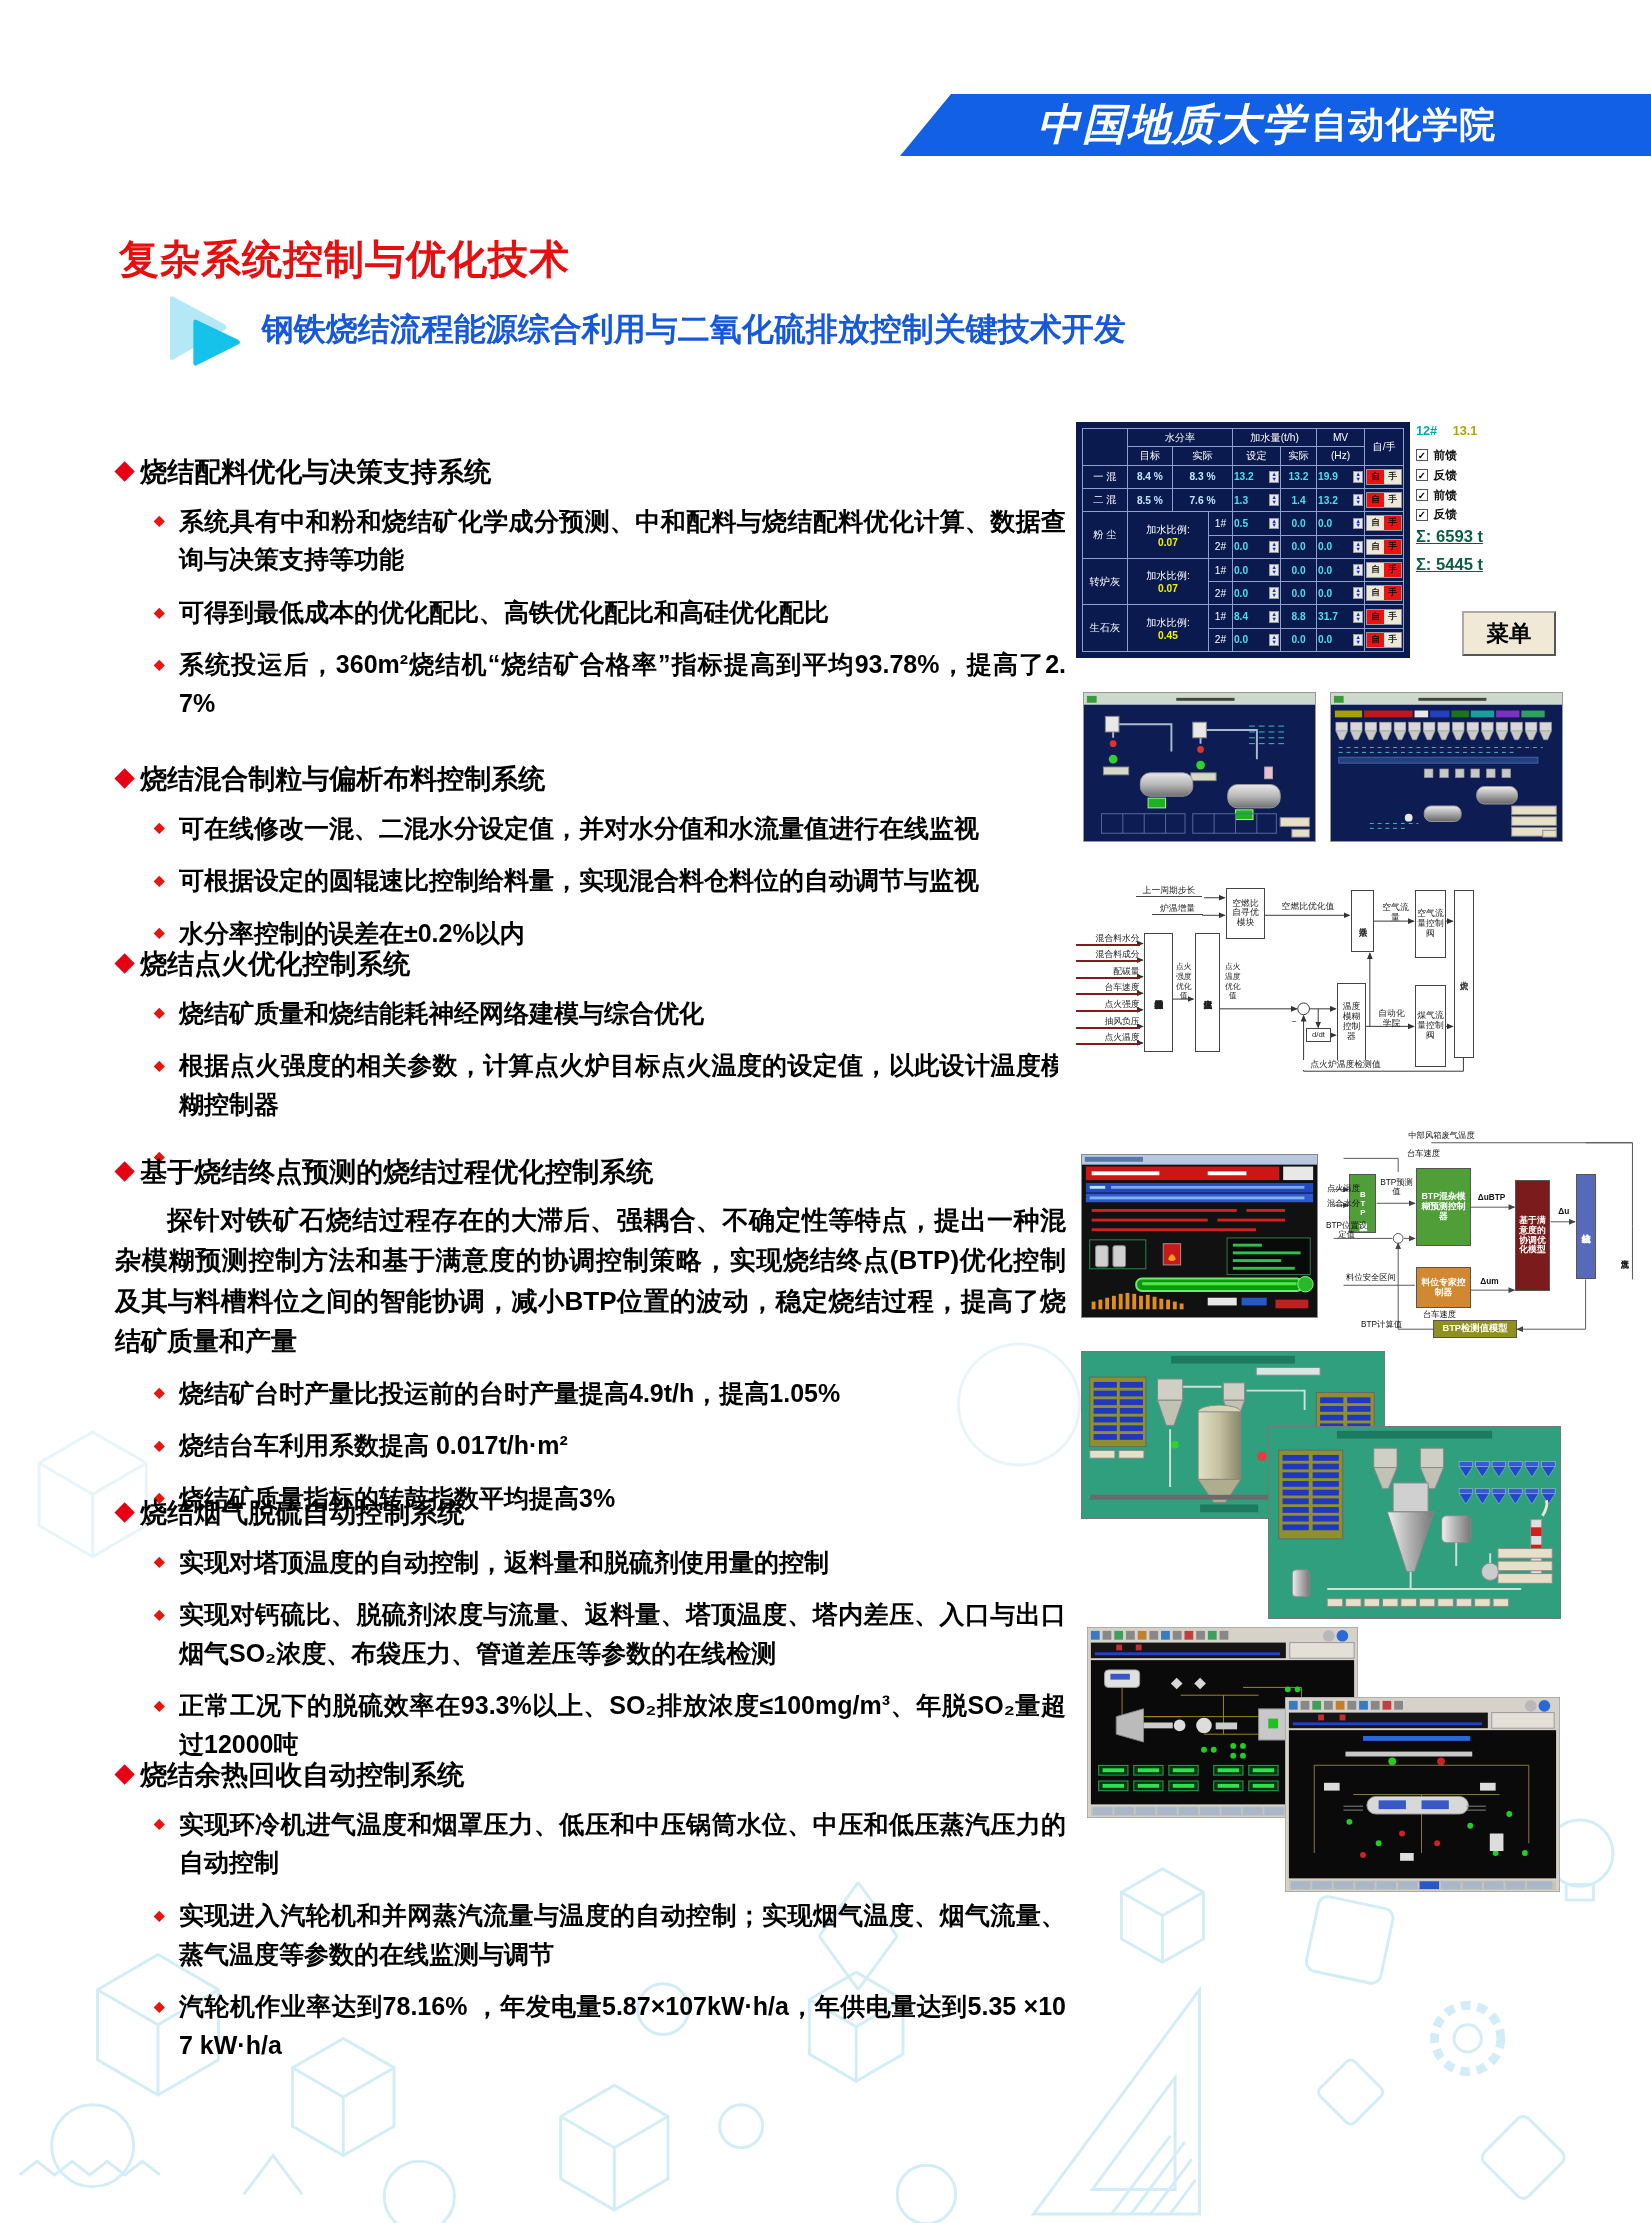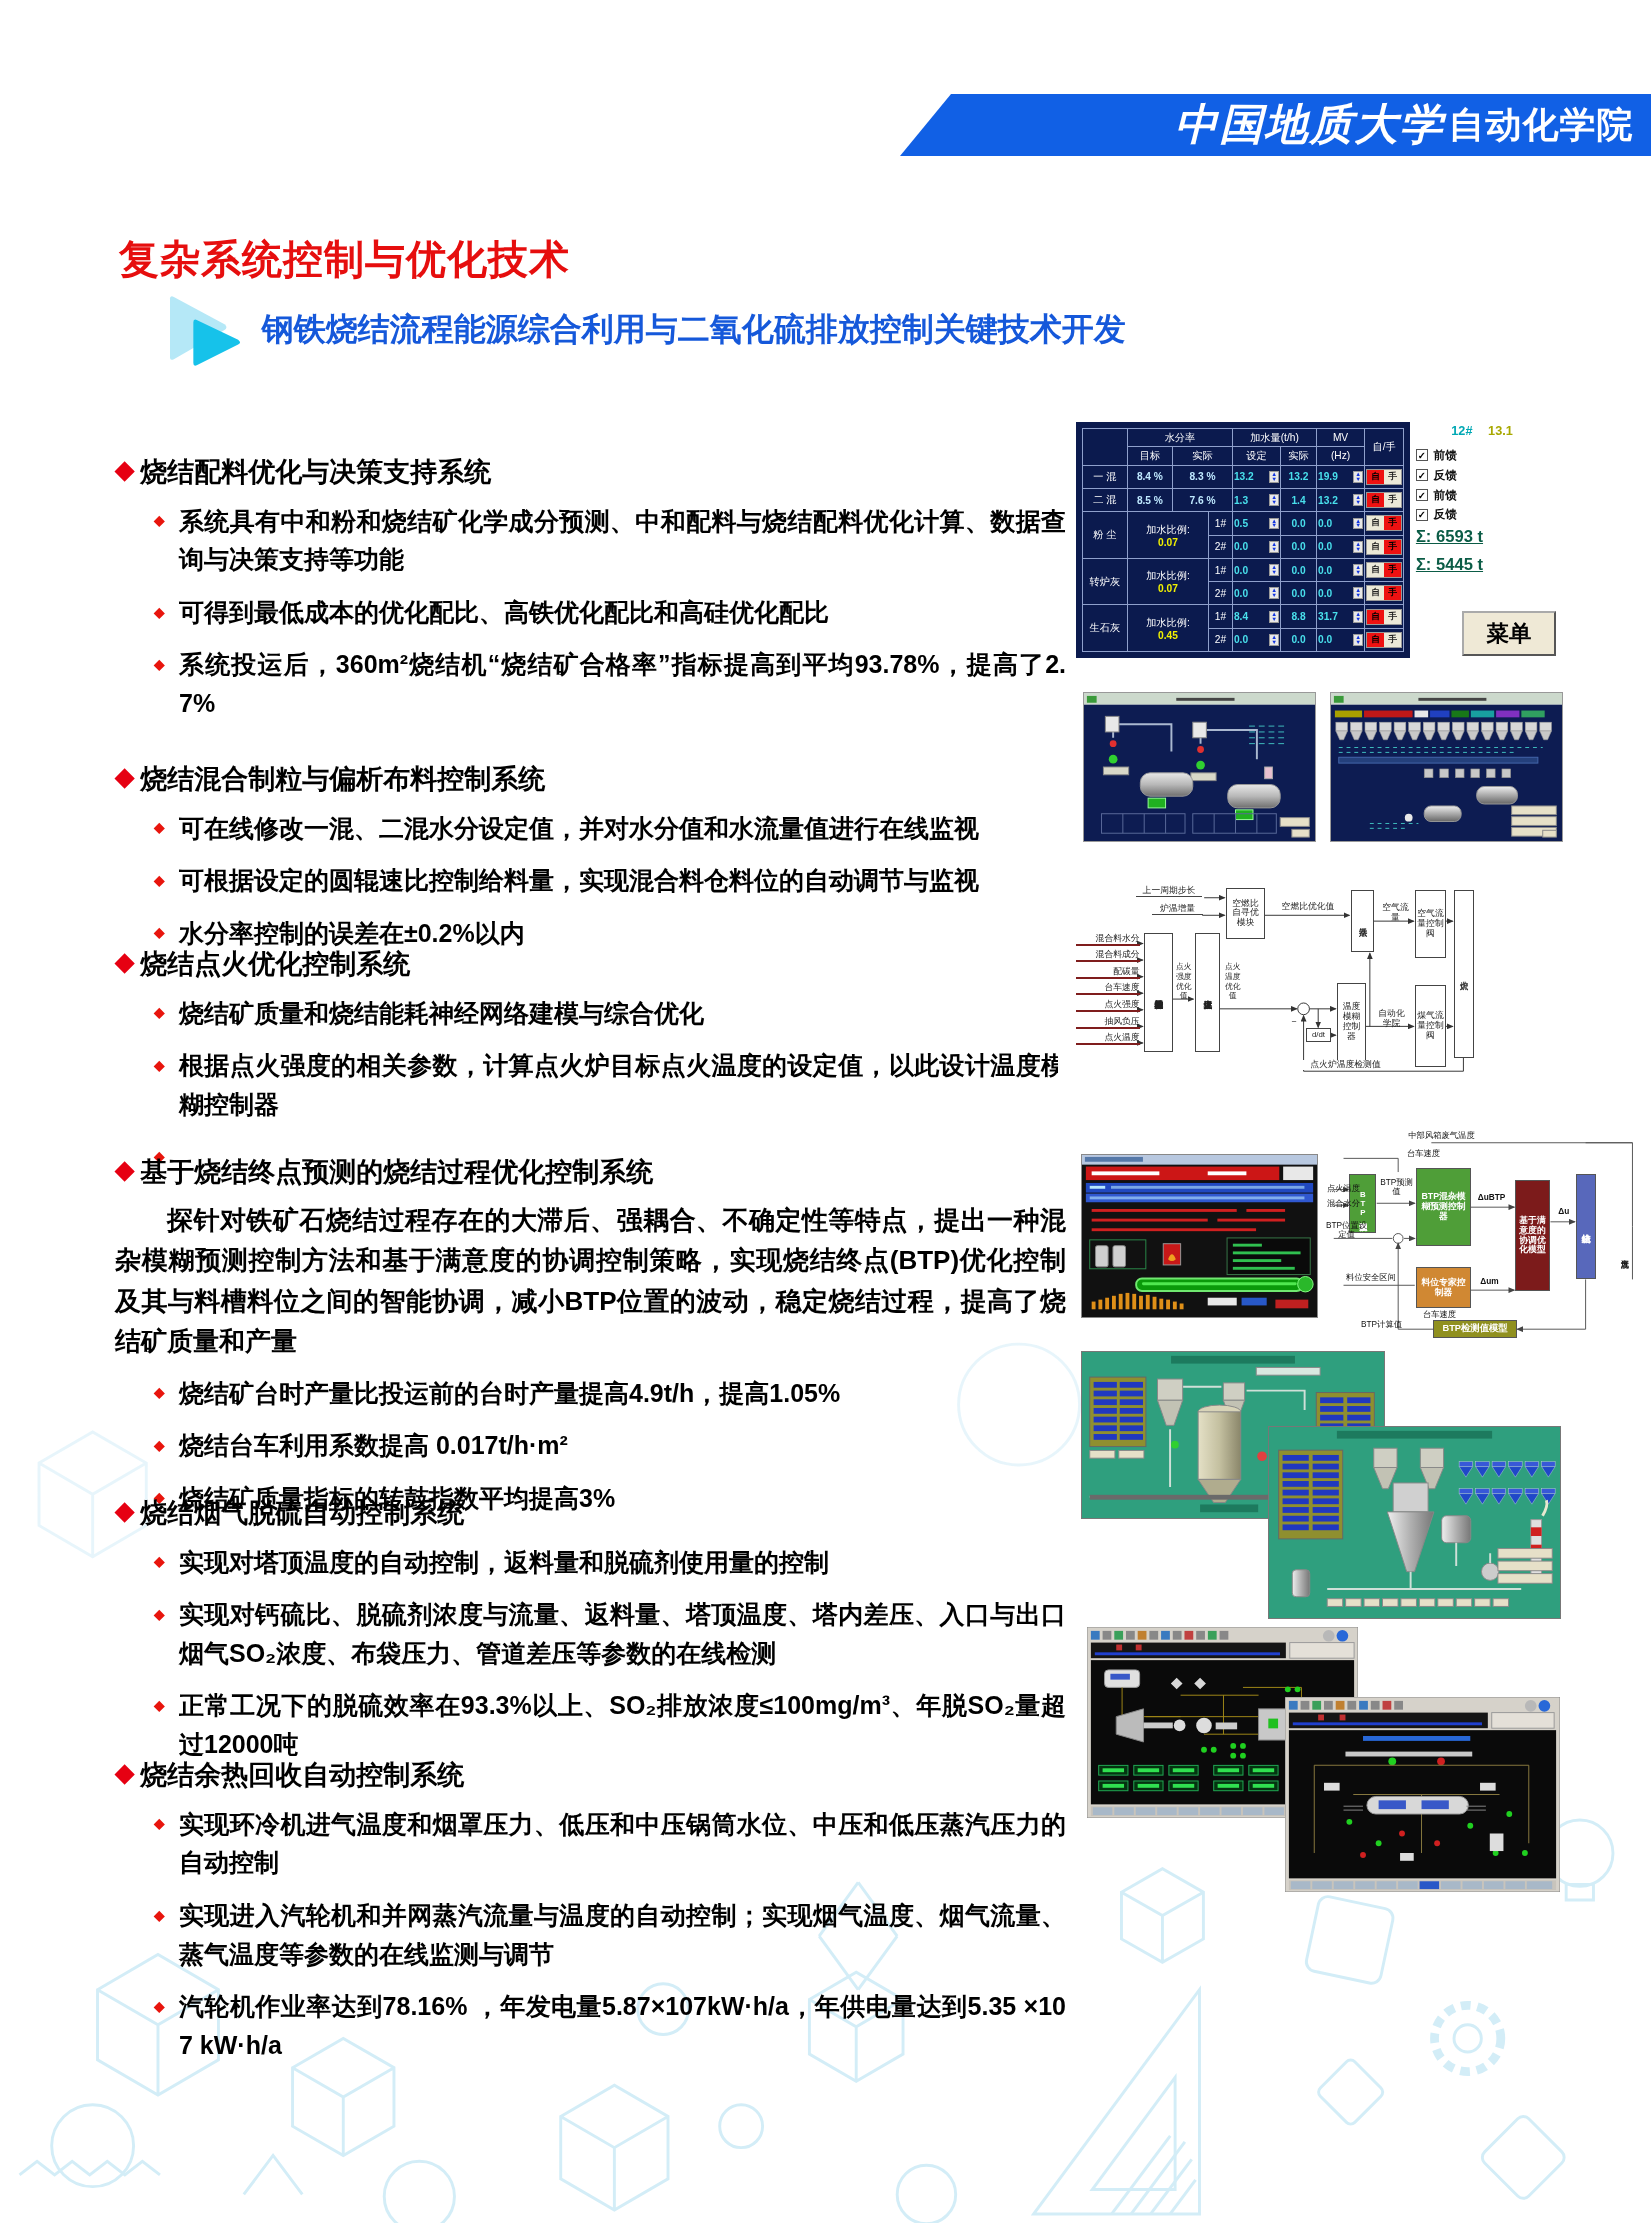--- a/index.html
+++ b/index.html
@@ -3,21 +3,21 @@
 <meta charset="utf-8">
 <style>
   html,body{margin:0;padding:0;background:#fff;}
   #page{position:relative;width:1651px;height:2224px;background:#ffffff;overflow:hidden;
         font-family:"Liberation Sans",sans-serif;color:#000;}
   #page *{box-sizing:border-box;}
 
   
   .banner{position:absolute;top:94px;right:0;width:751px;height:62px;background:#1160e5;
           clip-path:polygon(51px 0,100% 0,100% 100%,0 100%);
-          display:flex;align-items:center;justify-content:flex-end;padding-right:17.6px;gap:3.9px;}
+          display:flex;align-items:center;justify-content:center;padding-right:17.6px;gap:3.9px;}
   .banner .uni{color:#fff;font-family:"Liberation Serif",serif;font-style:italic;font-weight:700;
                font-size:43px;letter-spacing:2px;}
   .banner .school{color:#fff;font-weight:700;font-size:36px;letter-spacing:1px;}
 
   
   .main-title{position:absolute;left:119px;top:232px;font-size:40px;font-weight:700;color:#e60e0e;letter-spacing:1px;}
   .subtitle-row{position:absolute;left:164px;top:293px;display:flex;align-items:center;gap:13.7px;}
   .subtitle-row .sub-text{font-size:32px;font-weight:700;color:#1558da;letter-spacing:0px;white-space:nowrap;}
 
   
@@ -40,21 +40,21 @@
   table.hmi .pct{color:#bfe9ff;font-weight:700;}
   table.hmi .ylw{color:#f2f200;font-weight:700;}
   .cellflex{display:flex;align-items:center;justify-content:space-between;padding:0 1px;}
   .spin{display:flex;flex-direction:column;background:#e8e8e8;border:1px solid #999;line-height:4.9px;}
   .spin span{font-size:5.9px;color:#1133dd;padding:0 1px;cursor:pointer;}
   .ambtn{display:flex;background:#ece9d8;border:1px solid #999;margin:1px;}
   .ambtn span{flex:1;color:#222;font-size:8.8px;padding:1px 0;font-weight:700;}
   .ambtn.auto .am-a{background:#ee1111;color:#000;}
   .ambtn.manual .am-m{background:#ee1111;color:#000;}
   .hmi-side{flex:1;position:relative;padding:2px 5.9px;background:#fff;}
-  .tag-row{display:flex;gap:15.6px;justify-content:center;font-size:12.7px;font-weight:700;padding-right:3.9px;}
+  .tag-row{display:flex;gap:15.6px;justify-content:flex-start;font-size:12.7px;font-weight:700;padding-right:3.9px;}
   .tag-id{color:#00a8b4;}
   .tag-val{color:#a8a800;}
   .checks{margin-top:9.8px;display:flex;flex-direction:column;gap:4.9px;}
   .check-row{display:flex;align-items:center;gap:5.9px;font-size:11.7px;font-weight:700;color:#111;}
   .cb{width:11.7px;height:11.7px;border:1px solid #555;background:#fff;display:flex;align-items:center;
       justify-content:center;font-size:9.8px;color:#000;cursor:pointer;}
   .sums{margin-top:5px;font-size:16.6px;font-weight:700;color:#0b5c46;}
   .sums div{text-decoration:underline;margin-bottom:7.8px;white-space:nowrap;}
   .menu-btn{position:absolute;right:2px;bottom:2px;width:94px;height:45px;background:#efe9d6;
             border:2px outset #aaa;font-size:22.4px;font-weight:700;display:flex;align-items:center;

